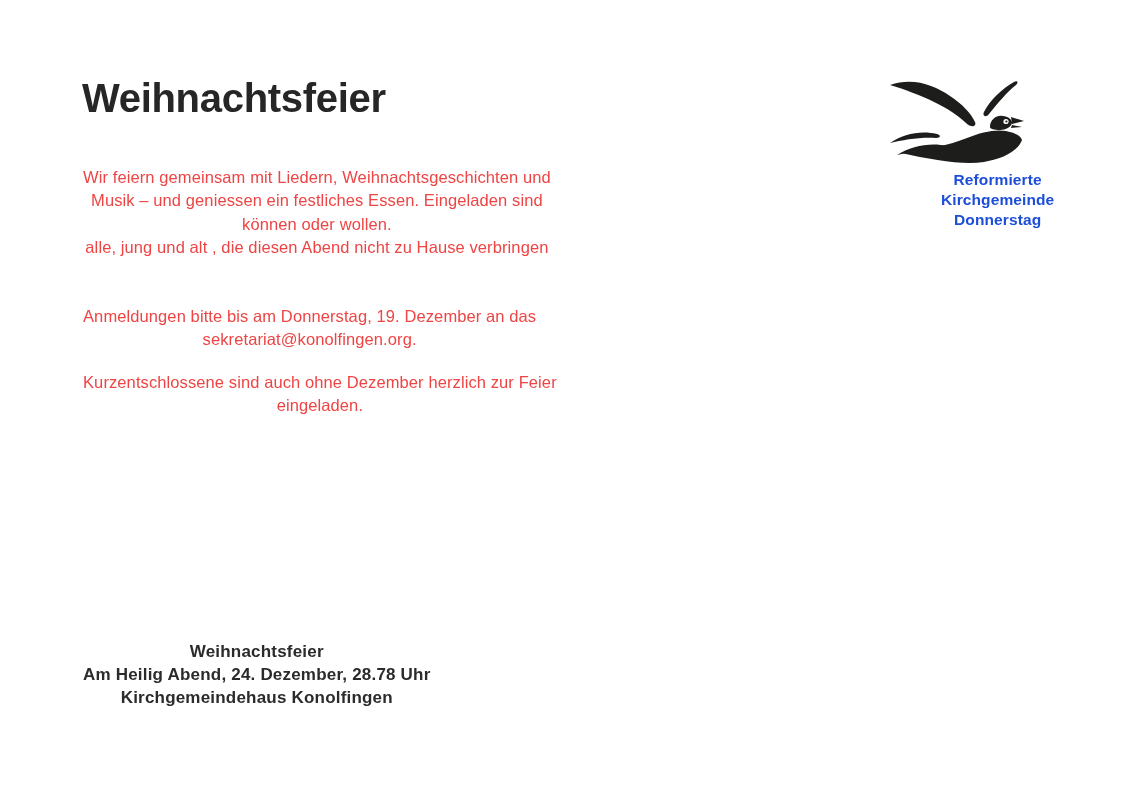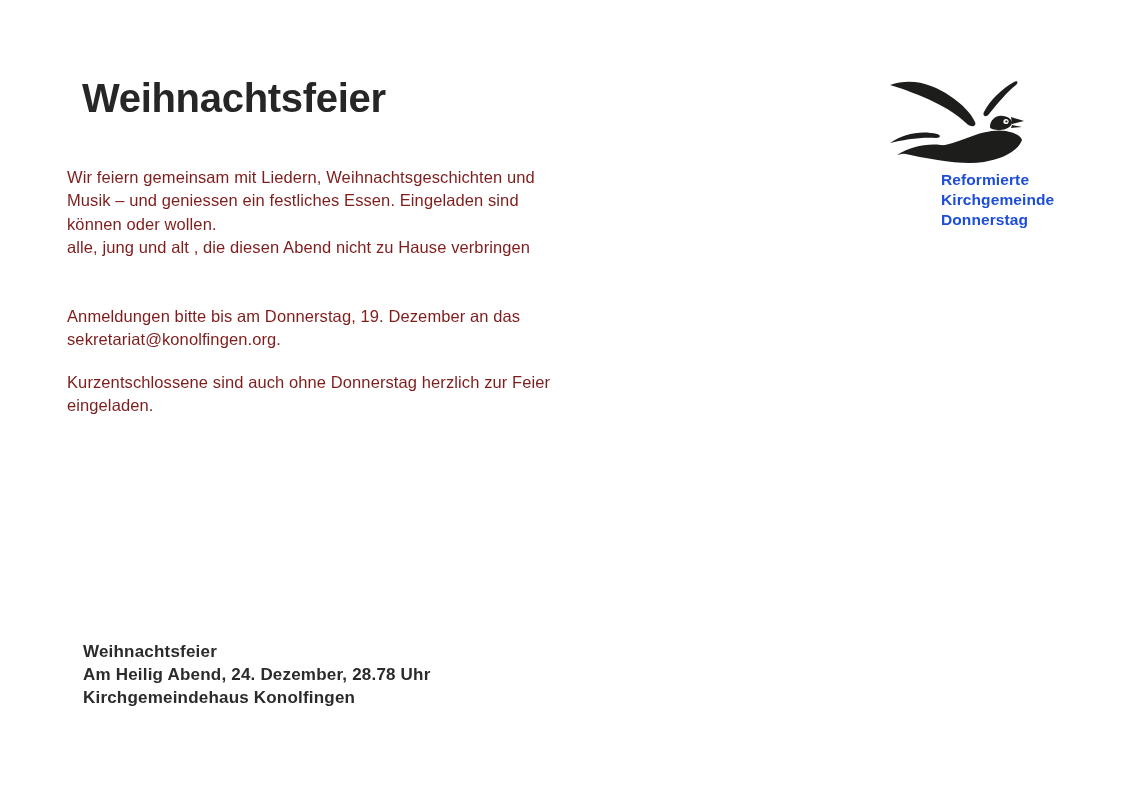--- a/index.html
+++ b/index.html
@@ -9,40 +9,41 @@
     background: #ffffff;
   }
   .page {
     position: relative;
     width: 1135px;
     height: 800px;
     background: #ffffff;
     overflow: hidden;
     font-family: "Liberation Sans", sans-serif;
     color: #474747;
+    text-align: center;
   }
   .title {
     position: absolute;
     left: 82px;
     top: 78px;
     margin: 0;
     font-size: 40px;
     line-height: 1;
     font-weight: 700;
     letter-spacing: -0.3px;
     color: #262626;
   }
   .para {
     position: absolute;
-    left: 67px;
+    left: 83px;
     font-size: 16.5px;
     line-height: 23.4px;
     font-weight: 400;
     letter-spacing: 0.1px;
-    color: #7f1d1d;
+    color: #ef4444;
   }
   .para-intro        { top: 166px; }
   .para-registration { top: 281px; margin-top: 24px; }
   .para-walkin       { top: 371px; }
   .event-block {
     position: absolute;
     left: 83px;
     top: 640px;
     font-size: 17px;
     line-height: 23px;
@@ -83,21 +84,21 @@
     <div class="line">können oder wollen.</div>
     <div class="line">alle, jung und alt , die diesen Abend nicht zu Hause verbringen</div>
   </div>
 
   <div class="para para-registration">
     <div class="line">Anmeldungen bitte bis am Donnerstag, 19. Dezember an das</div>
     <div class="line">sekretariat@konolfingen.org.</div>
   </div>
 
   <div class="para para-walkin">
-    <div class="line">Kurzentschlossene sind auch ohne Donnerstag herzlich zur Feier</div>
+    <div class="line">Kurzentschlossene sind auch ohne Dezember herzlich zur Feier</div>
     <div class="line">eingeladen.</div>
   </div>
 
   <div class="event-block">
     <div class="line">Weihnachtsfeier</div>
     <div class="line">Am Heilig Abend, 24. Dezember, 28.78 Uhr</div>
     <div class="line">Kirchgemeindehaus Konolfingen</div>
   </div>
 
   <div class="logo-mark">

